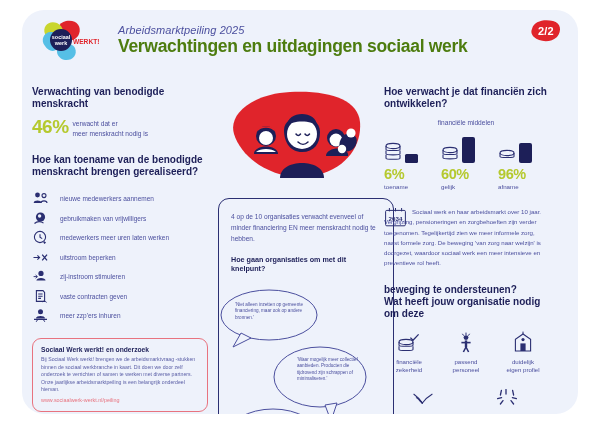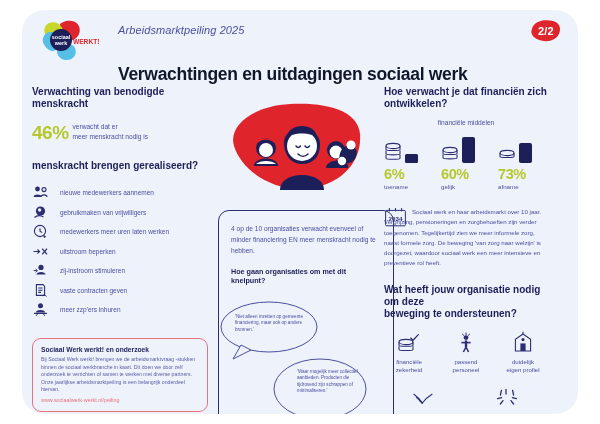--- a/index.html
+++ b/index.html
@@ -6,44 +6,44 @@
   body{width:600px;height:424px;background:#ffffff;font-family:"Liberation Sans",sans-serif;overflow:hidden;}
   .page{position:relative;width:600px;height:424px;}
   .card{position:absolute;left:22px;top:10px;width:556px;height:404px;background:#eef2fb;border-radius:22px;overflow:hidden;}
 
   
   .logo{position:absolute;left:10px;top:8px;width:72px;height:48px;}
   .badge{position:absolute;right:14px;top:8px;width:36px;height:26px;}
   .badge-txt{position:absolute;left:0;top:0;width:36px;height:26px;display:flex;align-items:center;justify-content:center;
              font-size:11px;font-weight:bold;color:#ffffff;letter-spacing:.2px;}
   .kicker{position:absolute;left:96px;top:14px;font-size:11px;color:#4b4f9e;letter-spacing:.1px;font-style:italic;}
-  .title{position:absolute;left:96px;top:26px;font-size:17.5px;font-weight:bold;color:#0f172a;letter-spacing:-.3px;white-space:nowrap;margin-top:28px;}
+  .title{position:absolute;left:96px;top:26px;font-size:17.5px;font-weight:bold;color:#4d7c0f;letter-spacing:-.3px;white-space:nowrap;}
 
   
   .sec-h{font-size:10px;font-weight:bold;color:#1d1f58;line-height:12px;}
 
   
   .lcol{position:absolute;left:10px;top:76px;width:182px;}
-  .stat46{display:flex;align-items:flex-start;gap:4px;margin-top:12px;}
+  .stat46{display:flex;align-items:flex-end;gap:4px;margin-top:6px;}
   .pct-big{font-size:19px;font-weight:bold;color:#b5c92e;letter-spacing:-.5px;}
   .stat46 .lbl{font-size:6.6px;color:#4b4f9e;line-height:9.5px;}
   .q2{margin-top:16px;}
   .ilist{margin-top:11px;}
   .irow{display:flex;align-items:center;gap:11px;height:19.5px;}
   .irow .ico{width:17px;height:17px;flex:0 0 17px;display:flex;align-items:center;justify-content:center;}
   .irow .txt{font-size:6.5px;color:#4b4f9e;}
 
   
   .rbox{position:absolute;left:10px;top:328px;width:176px;height:74px;border:1px solid #e8737f;border-radius:9px;padding:7px 8px;box-sizing:border-box;}
   .rbox h4{margin:0 0 3px 0;font-size:6.7px;font-weight:bold;color:#1d1f58;}
   .rbox p{margin:0;font-size:5.2px;color:#5b5fa6;line-height:7.6px;}
   .rbox .url{margin-top:3px;font-size:5.4px;color:#e8737f;}
 
   
-  .ccol{position:absolute;left:196px;top:88px;width:176px;height:326px;}
+  .ccol{position:absolute;left:196px;top:76px;width:176px;height:326px;}
   .illus{position:absolute;left:0;top:0;width:176px;height:110px;}
   .cbox{position:absolute;left:0;top:112px;width:176px;height:290px;border:1.2px solid #2b2f72;border-radius:11px;box-sizing:border-box;padding:12px 12px 0 12px;}
   .cbox .lead{font-size:6.6px;color:#4b4f9e;line-height:11px;}
   .cbox .q{margin-top:11px;font-size:7.2px;font-weight:bold;color:#1d1f58;}
   .bubbles{position:absolute;left:0;top:86px;width:176px;height:204px;}
   .btxt{position:absolute;font-size:4.6px;color:#4b4f9e;line-height:6.4px;}
 
   
   .rcol{position:absolute;left:362px;top:76px;width:164px;}
   .sub-c{margin-top:9px;text-align:center;font-size:6.6px;color:#4b4f9e;}
@@ -98,20 +98,21 @@
 
     <div class="stat46">
       <div class="pct-big">46%</div>
       <div class="lbl">
         <div>verwacht dat er</div>
         <div>meer menskracht nodig is</div>
       </div>
     </div>
 
     <div class="sec-h q2">
+      <div>Hoe kan toename van de benodigde</div>
       <div>menskracht brengen gerealiseerd?</div>
     </div>
 
     <div class="ilist">
 
       <div class="irow">
         <span class="ico">
           <svg width="17" height="17" viewBox="0 0 17 17" fill="none" stroke="#2b2f72" stroke-width="1.1">
             <circle cx="5.5" cy="5" r="2.4" fill="#2b2f72" stroke="none"></circle>
             <path d="M1.7 13 C1.7 9.8 9.3 9.8 9.3 13 Z" fill="#2b2f72" stroke="none"></path>
@@ -283,40 +284,40 @@
       <div class="fincell">
         <div class="finicons">
           <svg width="18" height="26" viewBox="0 0 18 26">
             <g fill="none" stroke="#2b2f72" stroke-width="1.1">
               <ellipse cx="9" cy="16" rx="7" ry="2.6"></ellipse>
               <path d="M2 16 v3.4 C2 20.8 16 20.8 16 19.4 V16"></path>
             </g>
           </svg>
           <div style="width:13px;height:20px;background:#1d1f58;border-radius:2px;"></div>
         </div>
-        <div class="finpct">73%</div>
+        <div class="finpct">96%</div>
         <div class="finlbl">afname</div>
       </div>
 
     </div>
 
     <div class="y2034">
       <div class="cal">
         <svg width="23" height="20" viewBox="0 0 23 20" fill="none" stroke="#2b2f72" stroke-width="1">
           <rect x="1.6" y="3.4" width="19.8" height="15.4" rx="1.2"></rect>
           <path d="M5.4 1 v3.4 M11.5 1 v3.4 M17.6 1 v3.4"></path>
           <text x="11.5" y="14.2" font-family="Liberation Sans, sans-serif" font-size="6.2" font-weight="bold" fill="#2b2f72" stroke="none" text-anchor="middle">2034</text>
         </svg>
       </div>
       <p>Sociaal werk en haar arbeidsmarkt over 10 jaar. Vergrijzing, pensioneringen en zorgbehoeften zijn verder toegenomen. Tegelijkertijd zien we meer informele zorg, naast formele zorg. De beweging 'van zorg naar welzijn' is doorgezet, waardoor sociaal werk een meer intensieve en preventieve rol heeft.</p>
     </div>
 
     <div class="sec-h q4">
+      <div>beweging te ondersteunen?</div>
       <div>Wat heeft jouw organisatie nodig om deze</div>
-      <div>beweging te ondersteunen?</div>
     </div>
 
     <div class="needs">
 
       <div class="need">
         <div class="ni">
           <svg width="24" height="24" viewBox="0 0 24 24" fill="none" stroke="#2b2f72" stroke-width="1.1">
             <ellipse cx="9" cy="12" rx="7" ry="2.6"></ellipse>
             <path d="M2 12 v3.2 C2 16.6 16 16.6 16 15.2 V12"></path>
             <path d="M2 16.2 v3.2 C2 20.8 16 20.8 16 19.4 V16.2"></path>

